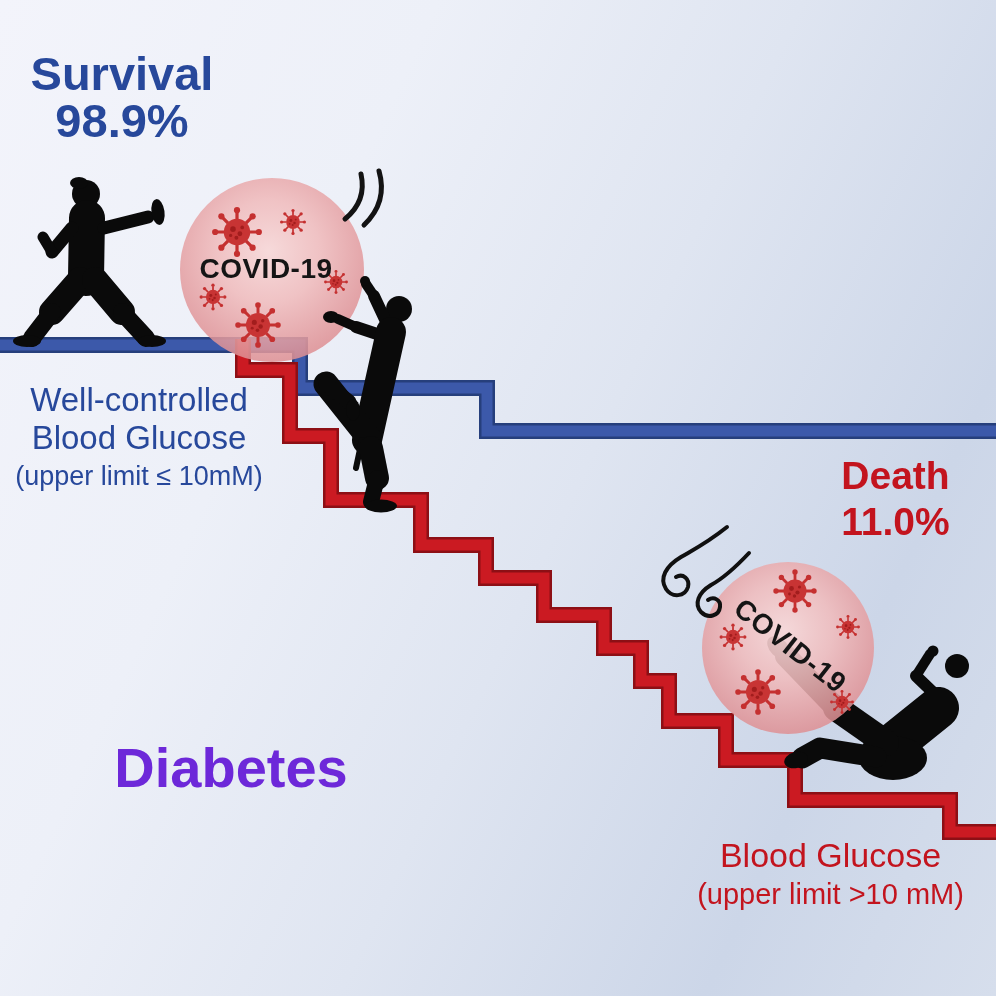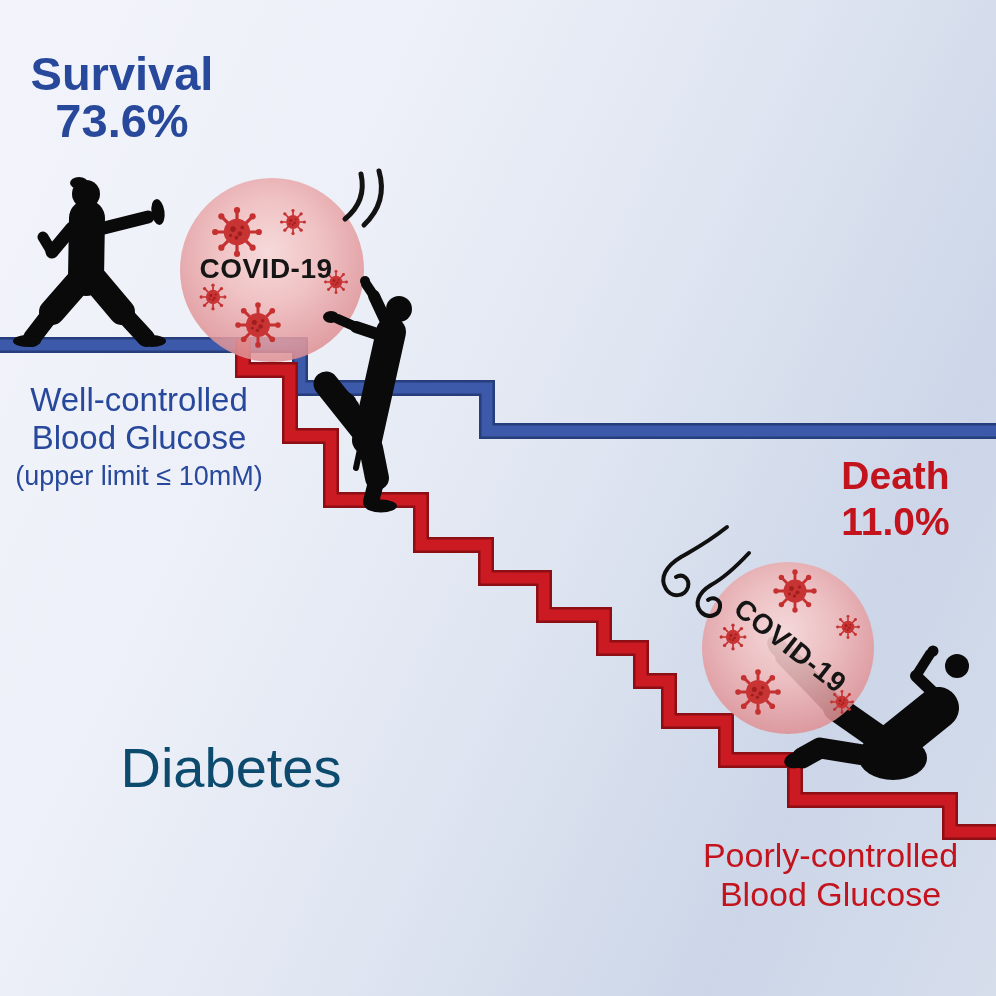--- a/index.html
+++ b/index.html
@@ -10,21 +10,21 @@
   }
   .canvas-wrap{position:absolute;inset:0;}
   svg{position:absolute;left:0;top:0;}
   .label{position:absolute;text-align:center;white-space:nowrap;}
   .survival-block{left:8px;top:50px;width:228px;color:#27489b;font-weight:bold;font-size:47px;line-height:47px;}
   .death-block{left:788px;top:453px;width:215px;color:#c3141e;font-weight:bold;font-size:39px;line-height:46px;}
   .well-block{left:-6px;top:381px;width:290px;color:#27489b;font-size:33px;line-height:38px;}
   .well-block .small, .poorly-block .small{font-size:27px;}
   .poorly-block{left:665px;top:836px;width:331px;color:#c3141e;font-size:34px;line-height:39px;}
   .poorly-block .small{font-size:29px;}
-  .diabetes-block{left:78px;top:738px;width:306px;color:#0c4a6e;font-weight:normal;font-size:56px;line-height:60px;}
+  .diabetes-block{left:78px;top:738px;width:306px;color:#6d28d9;font-weight:bold;font-size:56px;line-height:60px;}
   .covid-text{font-weight:bold;fill:#151515;font-family:"Liberation Sans",sans-serif;letter-spacing:.5px;}
 </style>
 </head>
 <body>
 
 <div class="canvas-wrap">
 <svg width="996" height="996" viewBox="0 0 996 996">
   <defs>
     <radialGradient id="sphereGrad" cx="48%" cy="40%" r="62%">
       <stop offset="0%" stop-color="rgba(247,216,216,0.92)"></stop>
@@ -138,33 +138,33 @@
     <ellipse cx="353" cy="410" rx="7" ry="11" stroke="none"></ellipse>
     <path d="M 362,440 L 356,468" stroke-width="6" fill="none"></path>
     <path d="M 371,448 L 377,478" stroke-width="24" fill="none"></path>
     <path d="M 377,478 L 371,502" stroke-width="16" fill="none"></path>
     <ellipse cx="381" cy="506" rx="16" ry="6.5" stroke="none"></ellipse>
   </g>
 </svg>
 
 <div class="label survival-block">
   <div>Survival</div>
-  <div>73.6%</div>
+  <div>98.9%</div>
 </div>
 
 <div class="label well-block">
   <div>Well-controlled</div>
   <div>Blood Glucose</div>
   <div class="small">(upper limit ≤ 10mM)</div>
 </div>
 
 <div class="label death-block">
   <div>Death</div>
   <div>11.0%</div>
 </div>
 
 <div class="label diabetes-block">Diabetes</div>
 
 <div class="label poorly-block">
-  <div>Poorly-controlled</div>
   <div>Blood Glucose</div>
+  <div class="small">(upper limit &gt;10 mM)</div>
 </div>
 </div>
 
 </body></html>

